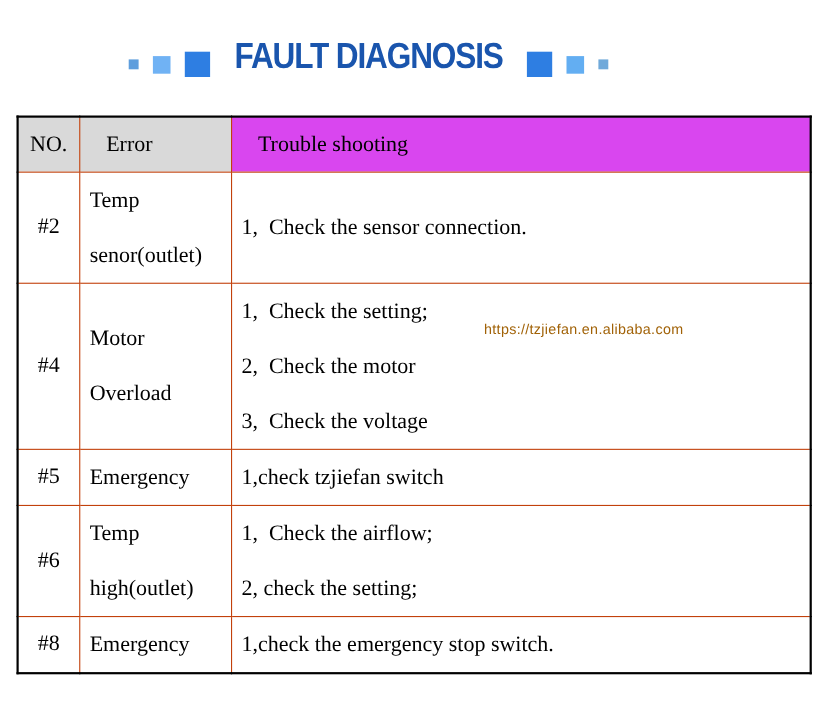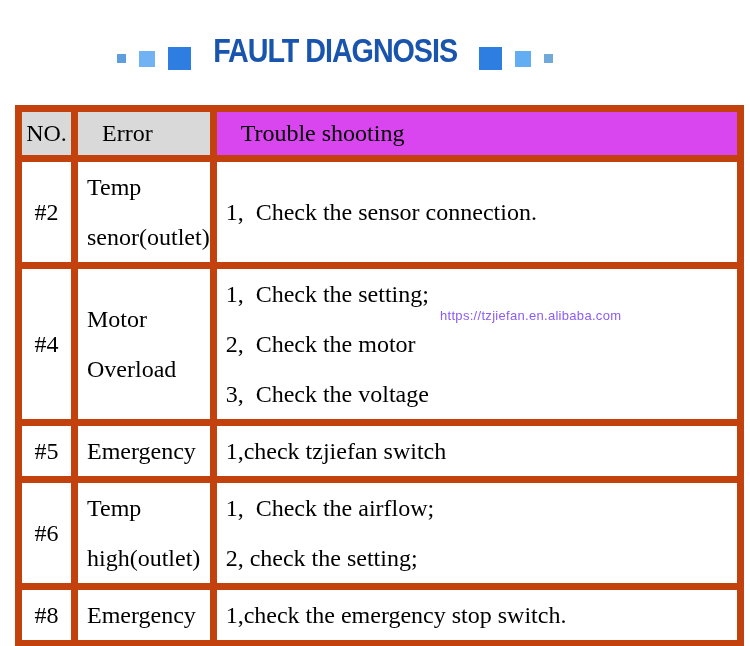--- a/index.html
+++ b/index.html
@@ -49,22 +49,22 @@
     left: 15px;
     top: 105px;
     border-collapse: collapse;
     border: 2px solid #000000;
     table-layout: fixed;
   }
   .fault-table col.c1 { width: 56px;  }
   .fault-table col.c2 { width: 138px; }
   .fault-table col.c3 { width: 527px; }
   .fault-table th, .fault-table td {
-    border: 7px solid #c2410c;
-    font-size: 24px;
+    border: 1px solid #c2410c;
+    font-size: 20px;
     font-weight: normal;
     vertical-align: middle;
     margin-left: 36px;
   }
   .fault-table th {
     background: #d9d9d9;
     height: 50px;
     text-align: left;
     padding-left: 24px;
   }
@@ -82,25 +82,25 @@
   .fault-table .line {
     line-height: 50px;
     height: 50px;
     white-space: nowrap;
   }
 
   
   .watermark {
     position: absolute;
     left: 440px;
-    top: 308px;
+    top: 292px;
     font-family: "Liberation Sans", sans-serif;
     font-size: 13px;
     letter-spacing: 0.3px;
-    color: #8b5cf6;
+    color: #a16207;
   }
 </style>
 </head>
 <body>
 
 <div class="banner">
   <div class="sq-group">
       <span class="sq s" style="background: rgb(94, 158, 221);"></span>
       <span class="sq m" style="background: rgb(112, 178, 244);"></span>
       <span class="sq l" style="background: rgb(46, 126, 226);"></span>

